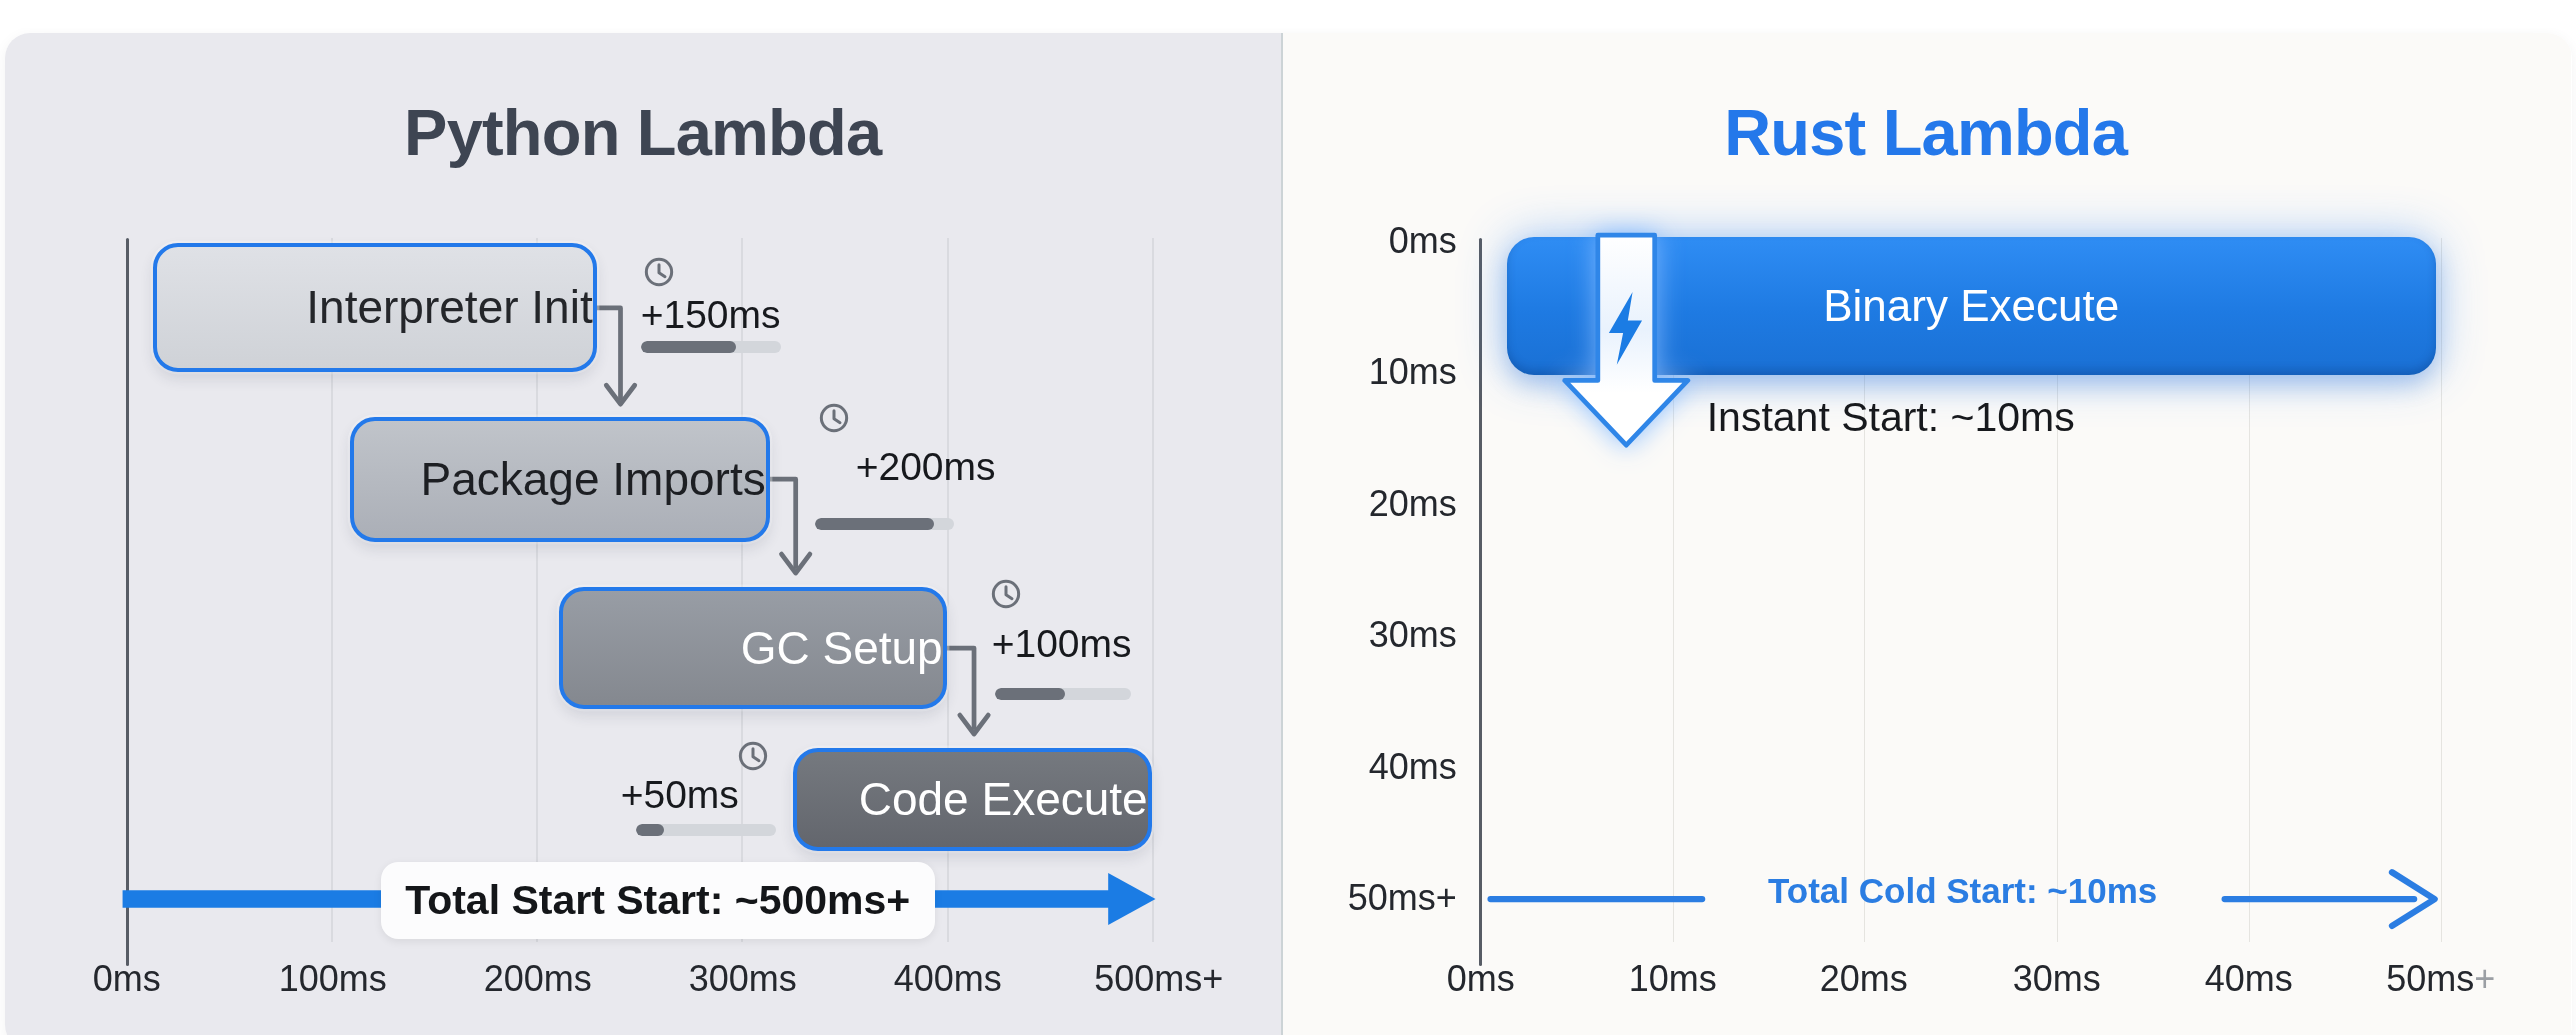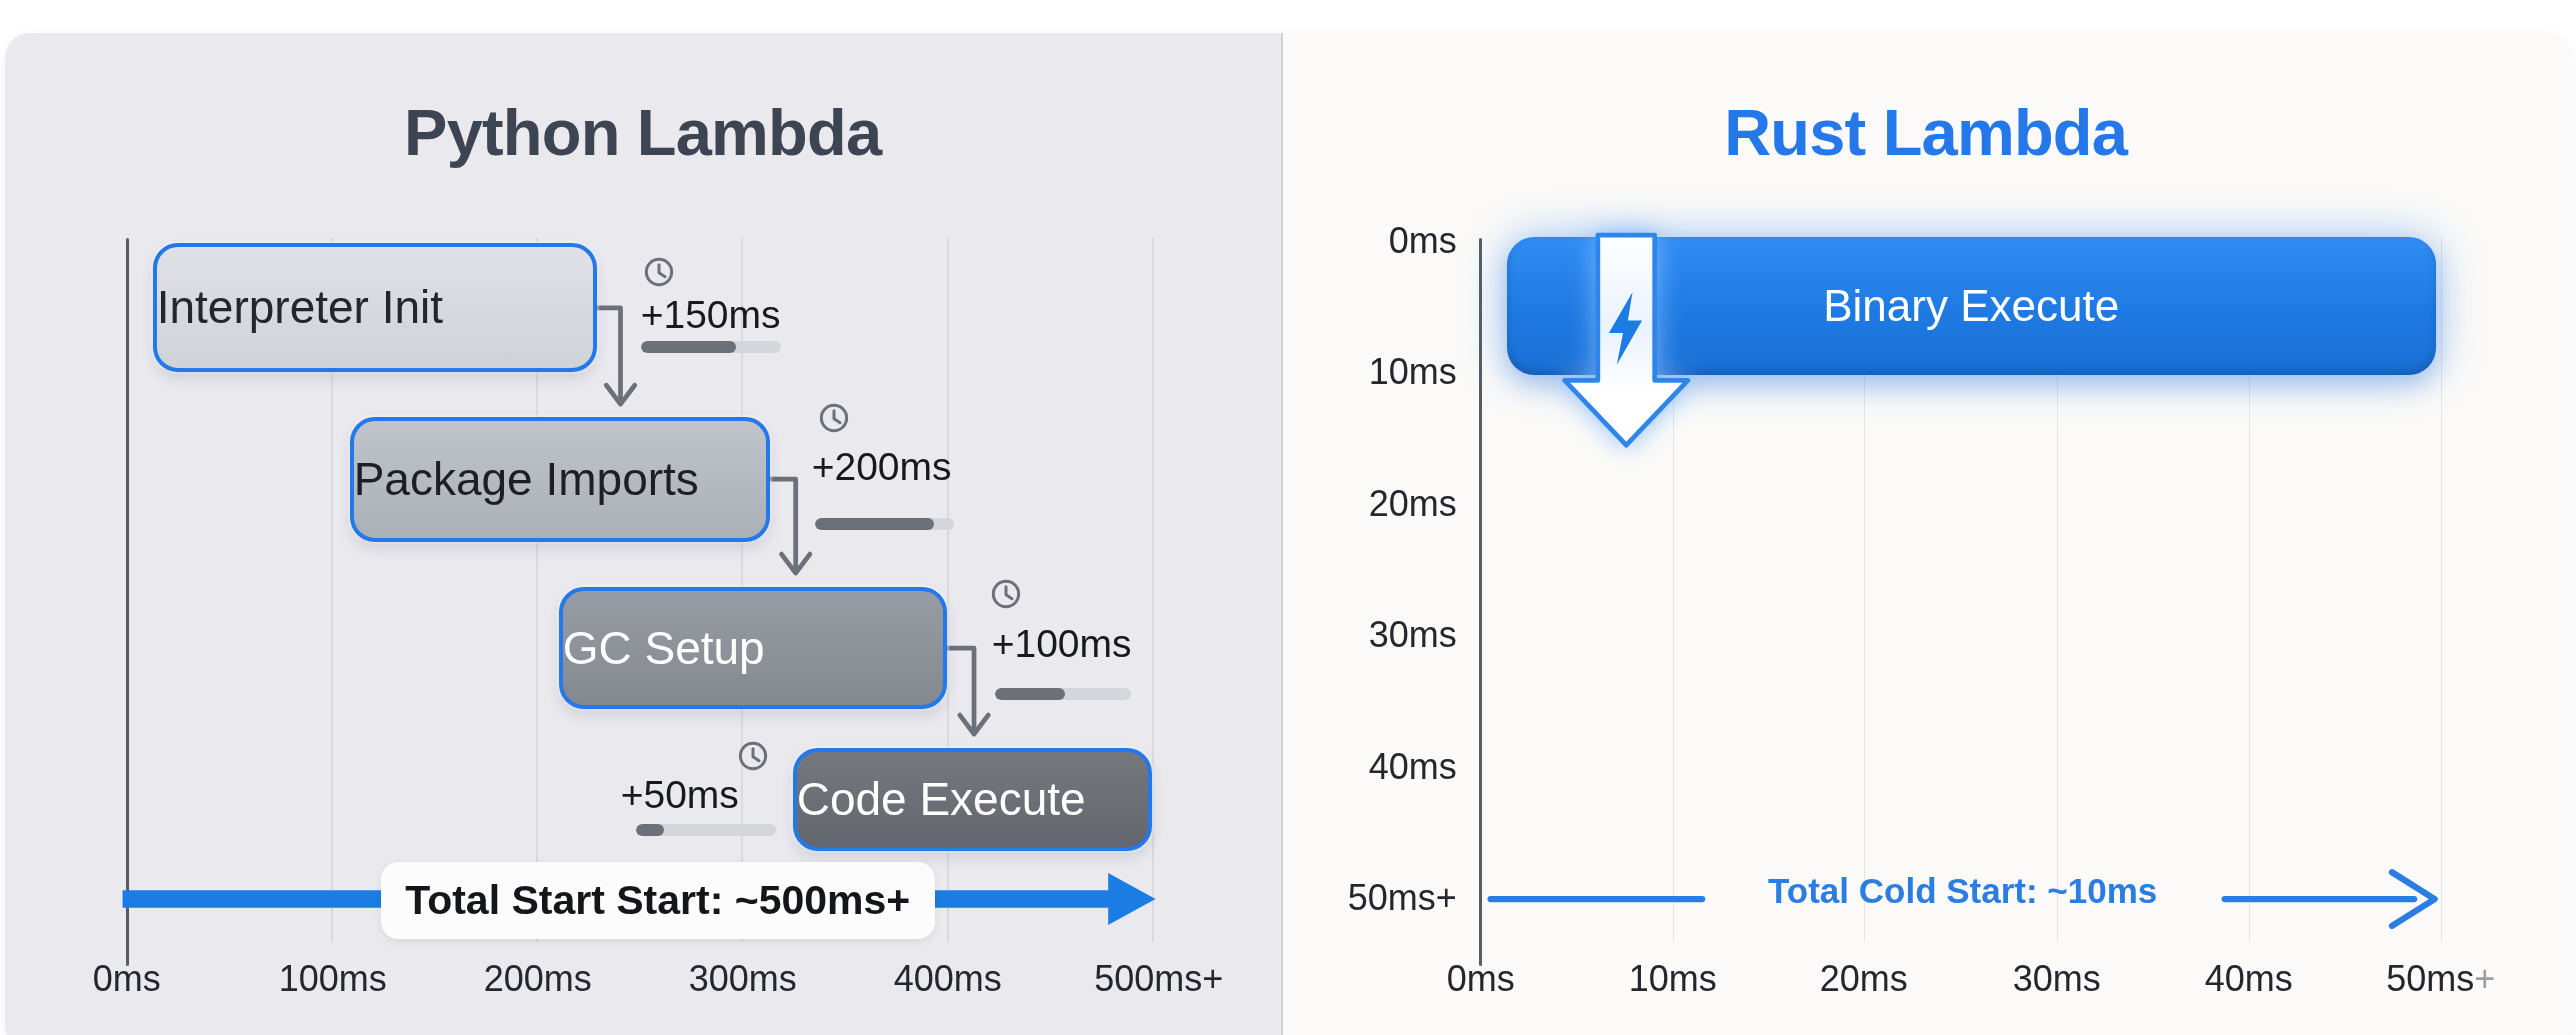--- a/index.html
+++ b/index.html
@@ -19,21 +19,21 @@
   .vaxis{position:absolute;top:205px;width:3.2px;height:728px;background:#575c65;border-radius:1.6px;}
   .grid{position:absolute;top:205px;width:2.4px;height:704px;}
   .grid.l{background:#d9dadf;}
   .grid.r{width:1.6px;background:#e5e4e0;}
 
   .xlab{position:absolute;top:925px;font-size:36px;color:#24272d;transform:translateX(-50%);white-space:nowrap;}
   .ylab{position:absolute;left:1285px;width:167px;text-align:right;font-size:36px;line-height:43px;color:#24272d;white-space:nowrap;}
   .plus{color:#9b9fa4;}
 
   .step-box{position:absolute;box-sizing:border-box;border:4.7px solid #2379ea;border-radius:25px;
-            display:flex;align-items:center;justify-content:flex-start;font-size:46px;white-space:nowrap;
+            display:flex;align-items:center;justify-content:flex-end;font-size:46px;white-space:nowrap;
             box-shadow:0 6.3px 14px rgba(40,50,70,0.12), 0 0 0 2.4px rgba(255,255,255,0.35);}
   .step-box.b1{left:148px;top:210px;width:444px;height:129px;background:linear-gradient(180deg,#dfe1e6,#cfd2d7);color:#24262a;}
   .step-box.b2{left:345px;top:384px;width:420px;height:125px;background:linear-gradient(180deg,#c0c4ca,#abafb7);color:#1d1f23;}
   .step-box.b3{left:554px;top:554px;width:388px;height:122px;background:linear-gradient(180deg,#989da5,#84888f);color:#ffffff;}
   .step-box.b4{left:788px;top:715px;width:359px;height:103px;background:linear-gradient(180deg,#75797f,#63666d);color:#ffffff;}
 
   .overlay{position:absolute;left:0;top:0;pointer-events:none;}
 
   .clock{position:absolute;width:32px;height:32px;}
   .delta{position:absolute;font-size:39px;font-weight:500;color:#17191d;white-space:nowrap;}
@@ -106,21 +106,21 @@
     </svg>
     <div class="delta" style="left:636px;top:260px;">+150ms</div>
     <div class="pbar" style="left:636px;top:308px;width:140px;">
       <i style="width: 68%;"></i>
     </div>
 
     <svg class="clock" style="left:813px;top:369px;" viewBox="0 0 48 48">
       <circle cx="24" cy="24" r="19" fill="none" stroke="#6b7079" stroke-width="4.5"></circle>
       <path d="M24 13 L24 25 L33 31" fill="none" stroke="#6b7079" stroke-width="4.5" stroke-linecap="round" stroke-linejoin="round"></path>
     </svg>
-    <div class="delta" style="left:807px;top:412px;text-align:right;">+200ms</div>
+    <div class="delta" style="left:851px;top:412px;text-align:right;">+200ms</div>
     <div class="pbar" style="left:810px;top:485px;width:139px;">
       <i style="width: 86%;"></i>
     </div>
 
     <svg class="clock" style="left:985px;top:545px;" viewBox="0 0 48 48">
       <circle cx="24" cy="24" r="19" fill="none" stroke="#6b7079" stroke-width="4.5"></circle>
       <path d="M24 13 L24 25 L33 31" fill="none" stroke="#6b7079" stroke-width="4.5" stroke-linecap="round" stroke-linejoin="round"></path>
     </svg>
     <div class="delta" style="left:987px;top:589px;">+100ms</div>
     <div class="pbar" style="left:990px;top:655px;width:136px;">
@@ -172,20 +172,21 @@
         <linearGradient id="shaftGrad" x1="0" y1="0" x2="0" y2="1">
           <stop offset="0" stop-color="#ffffff"></stop>
           <stop offset="0.45" stop-color="#e9f2fd"></stop>
           <stop offset="0.75" stop-color="#ffffff"></stop>
         </linearGradient>
       </defs>
       <path d="M68 4 L68 188 L26 188 L104 270 L182 188 L140 188 L140 4 Z" fill="url(#shaftGrad)" stroke="#2f86e8" stroke-width="6" stroke-linejoin="round"></path>
       <polygon points="112,76 82,128 100,128 92,168 124,112 106,112" fill="#1b7ce4"></polygon>
     </svg>
 
+    <div class="annotation">Instant Start: ~10ms</div>
 
     <svg class="overlay" width="2567" height="1017" viewBox="0 0 3252 1288">
       <g stroke="#2b7de2" stroke-width="8" fill="none" stroke-linecap="round" stroke-linejoin="round">
         <line x1="1882" y1="1097" x2="2150" y2="1097"></line>
         <line x1="2812" y1="1097" x2="3052" y2="1097"></line>
         <path d="M3024 1063 L3078 1097 L3024 1131"></path>
       </g>
     </svg>
     <div class="total-rust">Total Cold Start: ~10ms</div>
 

